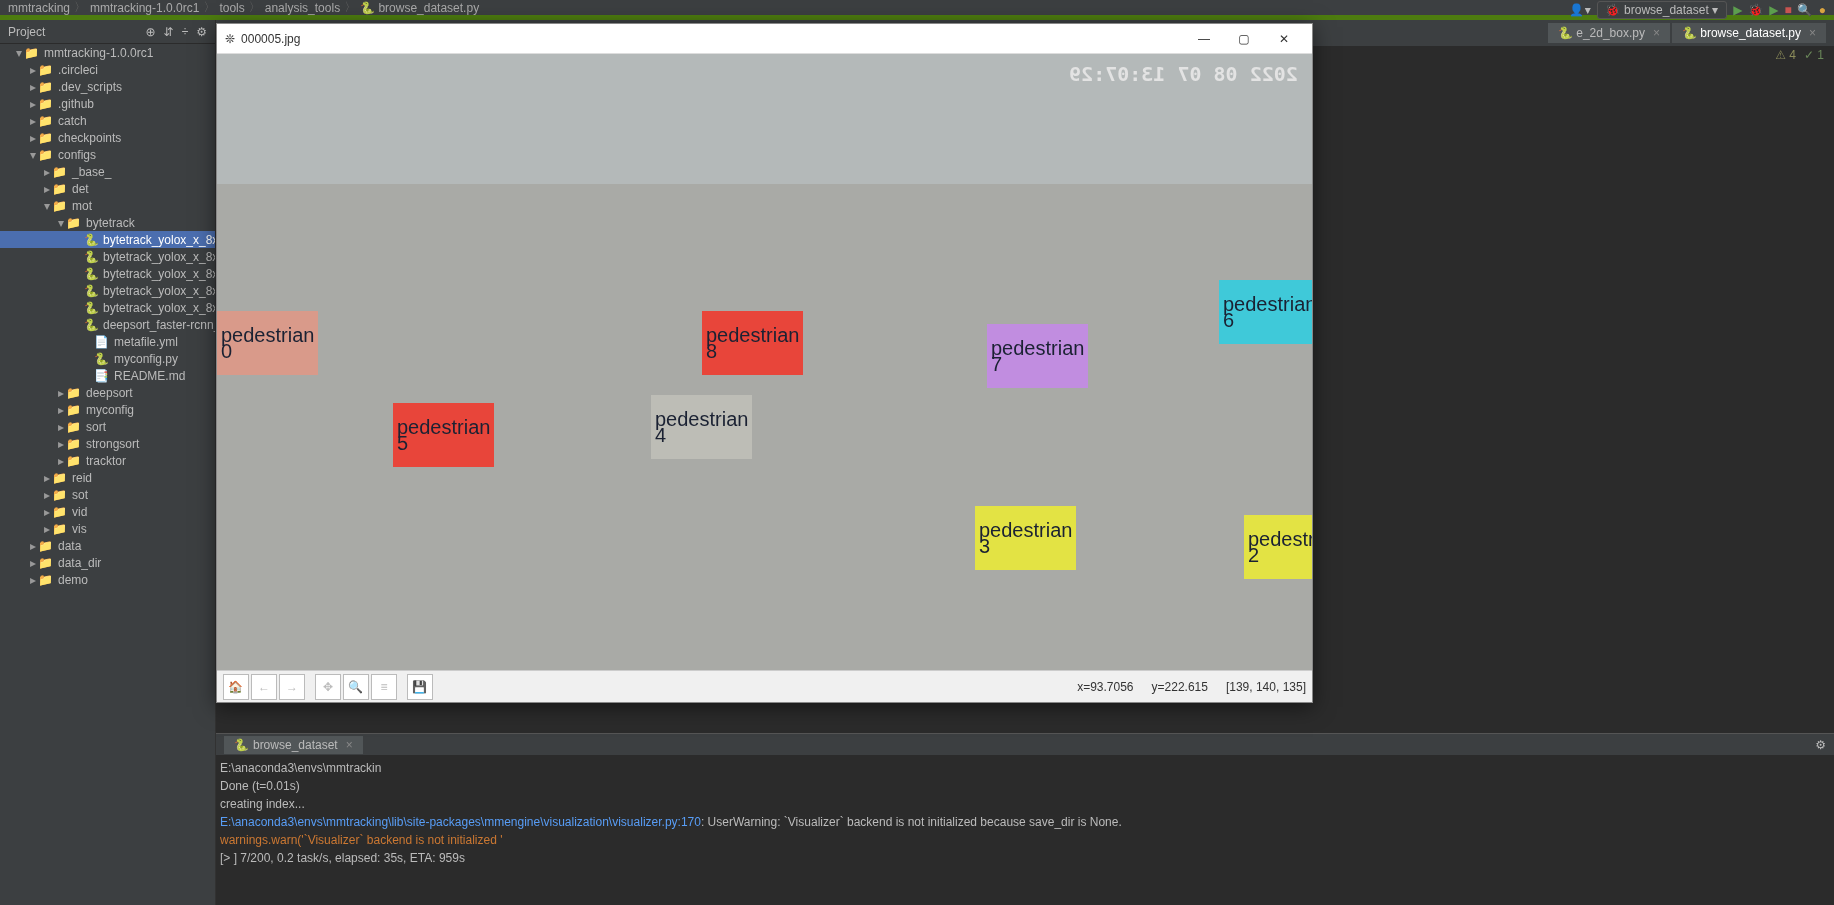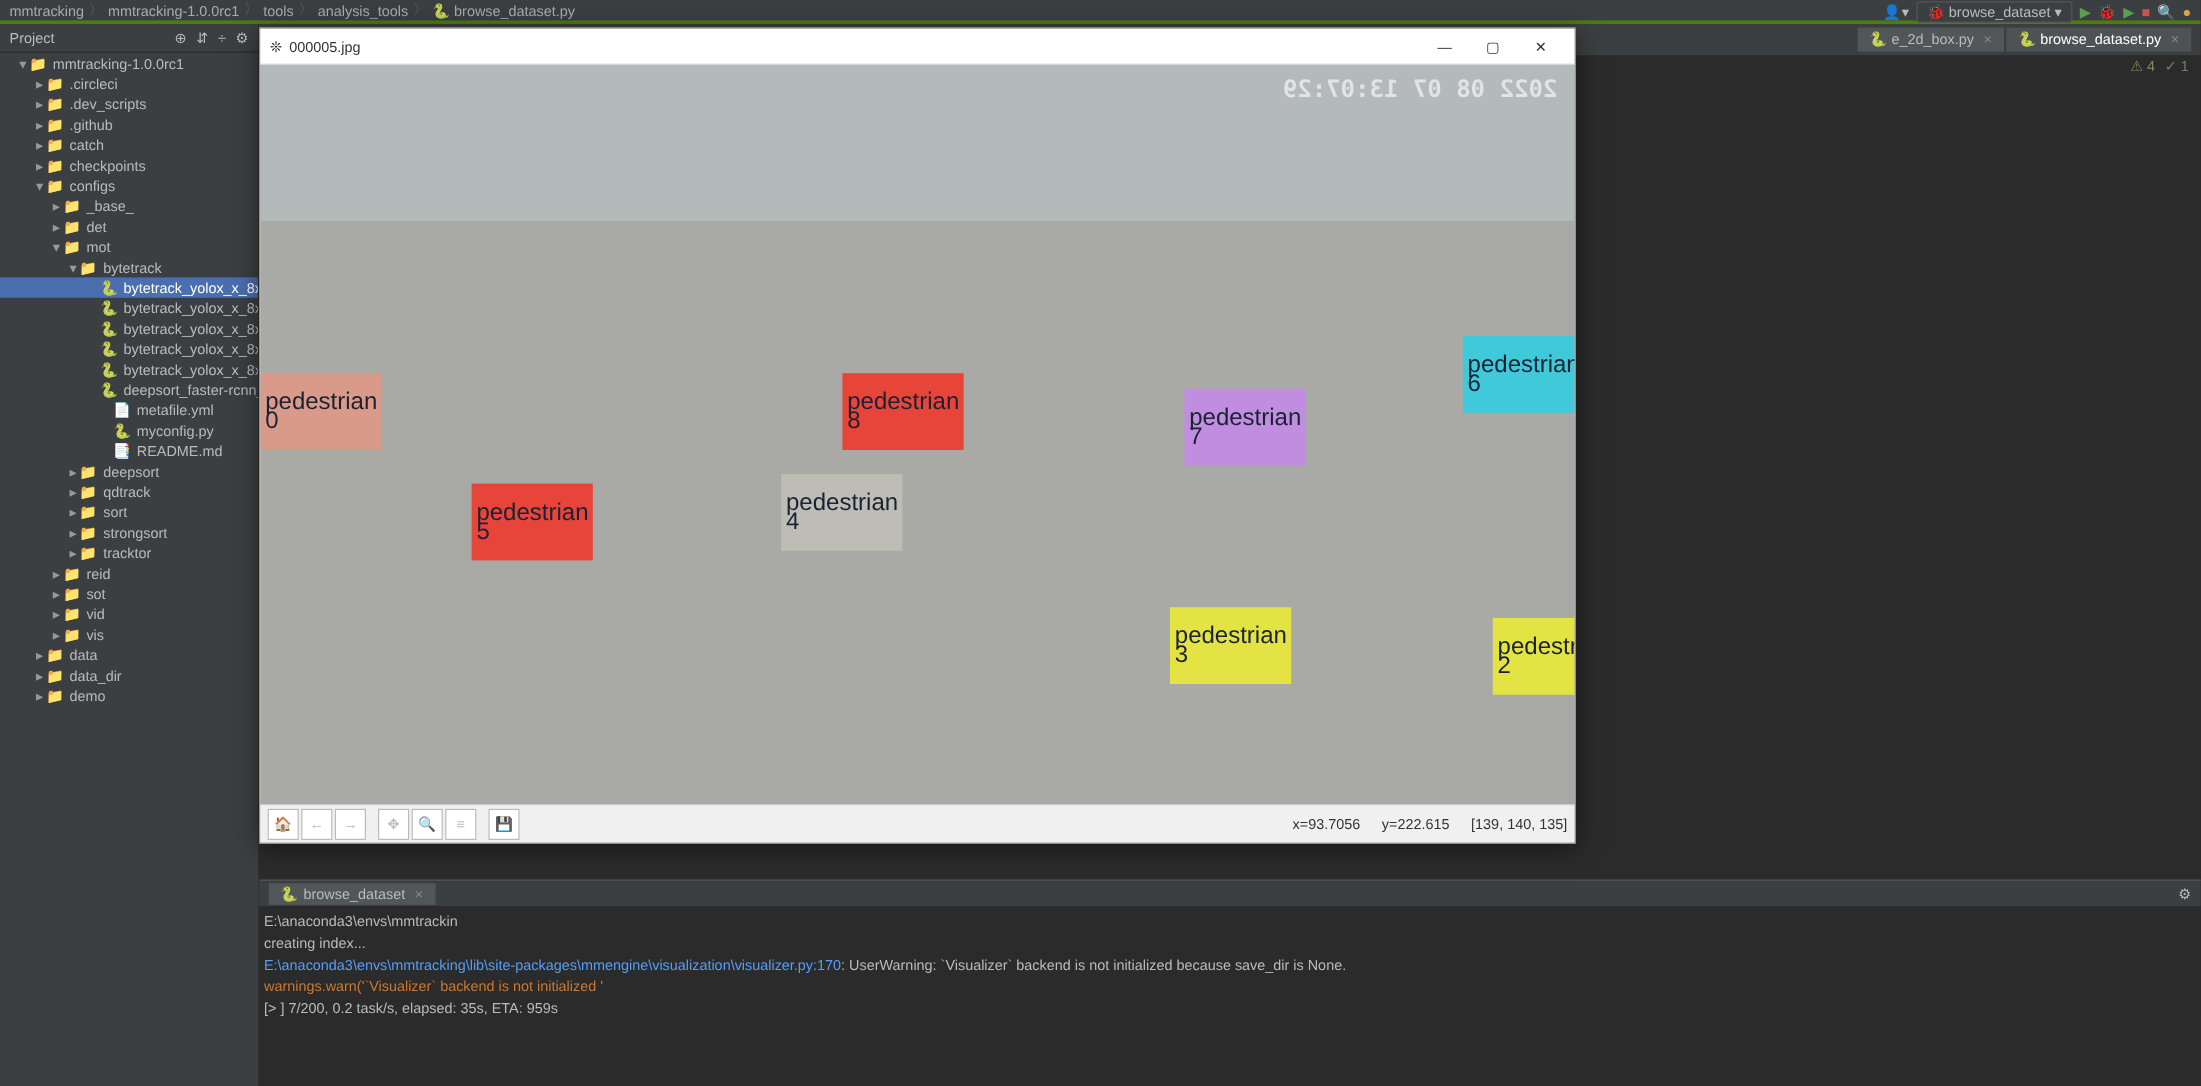--- a/index.html
+++ b/index.html
@@ -1,17 +1,17 @@
 <!DOCTYPE html>
 <html><head>
 <meta charset="utf-8">
 <style>
 *{margin:0;padding:0;box-sizing:border-box;font-family:"Segoe UI",Arial,sans-serif;font-size:12px}
 body{background:#2b2b2b;color:#bbb;overflow:hidden;width:1834px;height:905px;position:relative}
-.breadcrumb{height:20px;background:#3c3f41;display:flex;align-items:center;padding:0 8px;border-bottom:3px solid #4d7c0f}
+.breadcrumb{height:20px;background:#3c3f41;display:flex;align-items:center;padding:0 8px;border-bottom:5px solid #4d7c0f}
 .breadcrumb span{color:#aaa;cursor:pointer}
 .breadcrumb .sep{color:#666;margin:0 4px}
 .topright{position:absolute;top:0;right:0;height:20px;display:flex;align-items:center;gap:6px;padding-right:8px}
 .topright .run-cfg{color:#bbb;background:#3c3f41;border:1px solid #555;padding:1px 8px;border-radius:3px}
 .sidebar-hdr{height:24px;background:#3c3f41;display:flex;align-items:center;padding:0 8px;justify-content:space-between;border-bottom:1px solid #2b2b2b}
 .sidebar-hdr .title{color:#bbb}
 .sidebar-hdr .tools{display:flex;gap:8px}
 .layout{display:flex;height:calc(100% - 20px)}
 .sidebar{width:216px;background:#3c3f41;display:flex;flex-direction:column;border-right:1px solid #323232}
 .tree{flex:1;overflow:auto}
@@ -188,21 +188,21 @@
           <span>README.md</span>
         </div>
         <div class="tree-item" style="padding-left: 56px;">
           <span class="arrow">▸</span>
           <span class="ficon folder">📁</span>
           <span>deepsort</span>
         </div>
         <div class="tree-item" style="padding-left: 56px;">
           <span class="arrow">▸</span>
           <span class="ficon folder">📁</span>
-          <span>qdtrack</span>
+          <span>myconfig</span>
         </div>
         <div class="tree-item" style="padding-left: 56px;">
           <span class="arrow">▸</span>
           <span class="ficon folder">📁</span>
           <span>sort</span>
         </div>
         <div class="tree-item" style="padding-left: 56px;">
           <span class="arrow">▸</span>
           <span class="ficon folder">📁</span>
           <span>strongsort</span>
@@ -260,20 +260,21 @@
       <span style="color:#6a8759">✓ <span>1</span></span>
     </div>
     <div class="editor"></div>
     <div class="bottom-tabs">
       <div class="bottom-tab">🐍 <span>browse_dataset</span><span class="x">×</span></div>
       <div style="flex:1"></div>
       <span style="margin-right:8px">⚙</span>
     </div>
     <div class="terminal">
       <div>E:\anaconda3\envs\mmtrackin</div>
+      <div>Done (t=0.01s)</div>
       <div>creating index...</div>
       <div><span class="link">E:\anaconda3\envs\mmtracking\lib\site-packages\mmengine\visualization\visualizer.py:170</span><span>: UserWarning: `Visualizer` backend is not initialized because save_dir is None.</span></div>
       <div class="warn">  warnings.warn('`Visualizer` backend is not initialized '</div>
       <div>[&gt;                           ] 7/200, 0.2 task/s, elapsed: 35s, ETA:   959s</div>
     </div>
   </div>
 </div>
 
 <div class="imgwin">
   <div class="imgwin-title">

